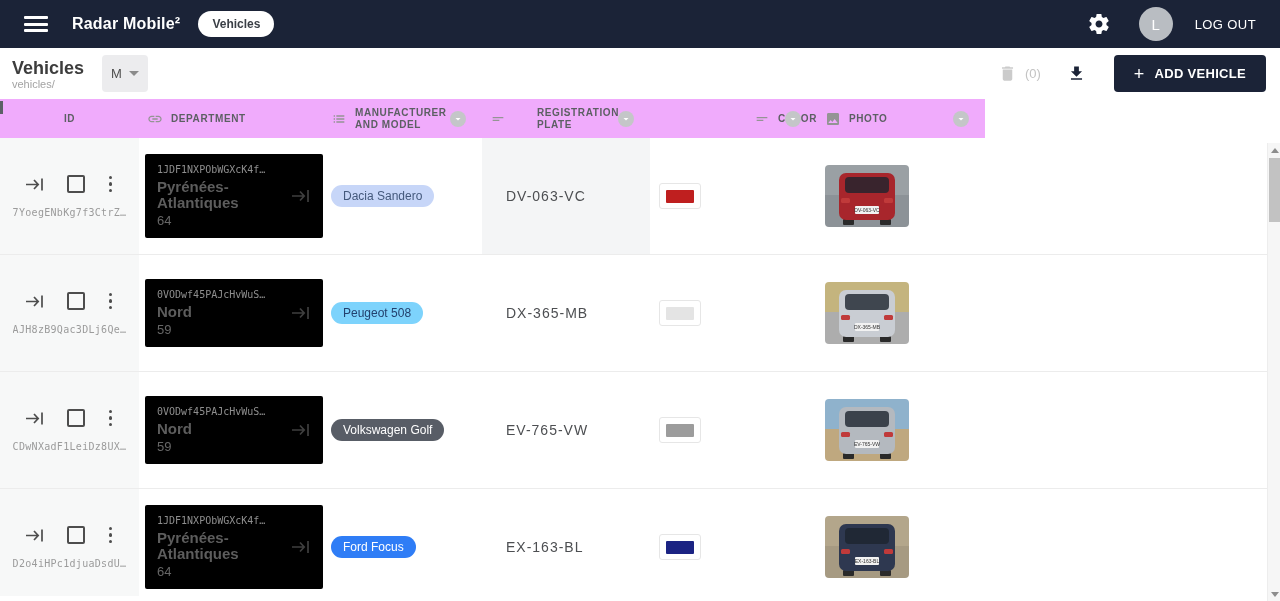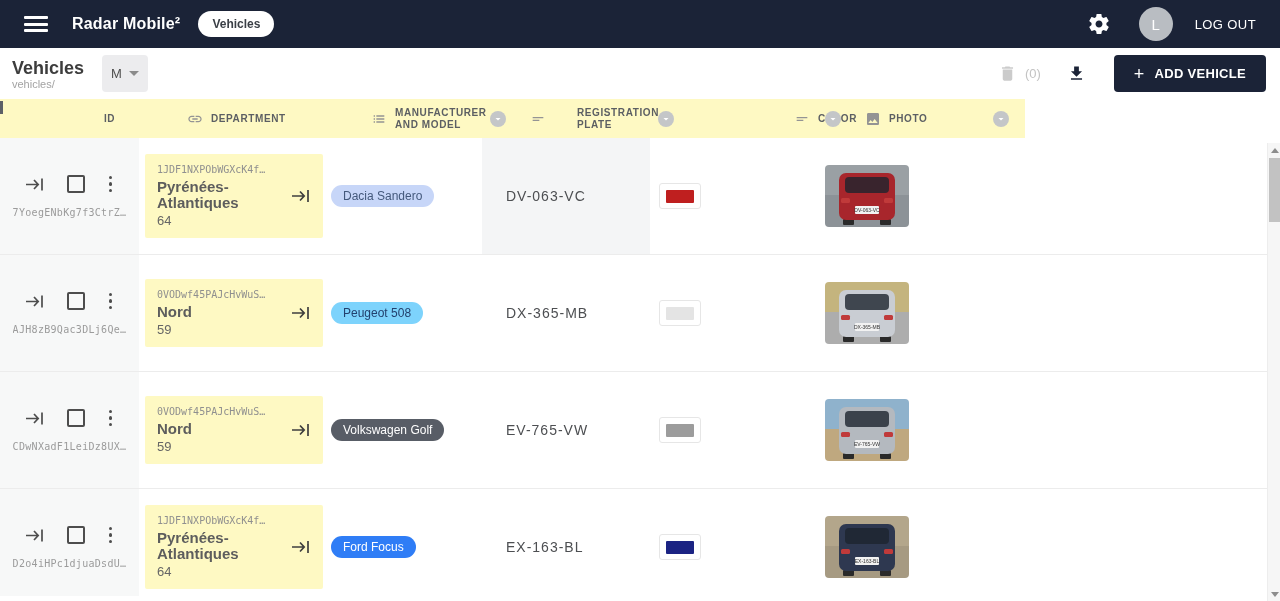--- a/index.html
+++ b/index.html
@@ -27,21 +27,21 @@
   .caret-down { width:0; height:0; border-left:5px solid transparent; border-right:5px solid transparent; border-top:5px solid #8b8b8b; }
   .tb-spacer { flex:1; }
   .tb-right { display:flex; align-items:center; }
   .trash-wrap { display:flex; align-items:center; gap:8px; margin-right:26px; }
   .del-count { font-size:13px; color:#c3c3c3; }
   .dl { margin-right:28px; cursor:pointer; display:flex; }
   .add-btn { background:#1b2337; color:#fff; border:none; border-radius:4px; height:37px; padding:0 20px; font-size:13px; font-weight:bold; letter-spacing:.3px; display:flex; align-items:center; gap:10px; cursor:pointer; font-family:"Liberation Sans", sans-serif; }
   .add-plus { font-size:18px; font-weight:normal; line-height:1; }
 
   
-  .thead { height:39px; background:#fef9c3; display:flex; position:relative;padding-left:40px; }
+  .thead { height:39px; background:#f0abfc; display:flex; position:relative; }
   .thead::before { content:""; position:absolute; left:0; top:2px; width:3px; height:13px; background:#5c6066; }
   .th { display:flex; align-items:center; padding-left:8px; position:relative; font-size:10px; font-weight:bold; color:#5c5f63; letter-spacing:.6px; text-transform:uppercase; }
   .th .lbl { line-height:12px; }
   .th-id { width:139px; justify-content:center; padding-left:0; }
   .th-dept { width:184px; }
   .th-model { width:159px; }  .th-model .lbl { max-width:100px; }
   .th-reg { width:168px;gap:23px; }    .th-reg .lbl { max-width:88px; }
   .th-color { width:167px;justify-content:flex-end; }
   .th-photo { width:168px; }
   .th-fill { flex:1; background:#fff; }
@@ -53,21 +53,21 @@
   .cell { display:flex; align-items:center; }
   .c-id { width:139px; background:#f7f8f8; flex-direction:column; justify-content:center; gap:13px; }
   .id-icons { display:flex; align-items:center; gap:22px; }
   .cb { width:18px; height:18px; border:2px solid #4d4d4d; border-radius:2px; cursor:pointer; }
   .kebab { display:flex; flex-direction:column; gap:3px; cursor:pointer; padding:2px; }
   .kebab i { width:3.5px; height:3.5px; border-radius:50%; background:#4d4d4d; }
   .id-text { font-family:"DejaVu Sans Mono","Liberation Mono",monospace; font-size:10px; color:#9b9b9b; letter-spacing:.3px; max-width:128px; overflow:hidden; white-space:nowrap; }
   .icon-btn { display:flex; cursor:pointer; }
 
   .c-dept { width:184px; }
-  .dept-box { background:#fef9c3; border-radius:2px; margin-left:6px; width:192px; padding:10px 12px; position:relative; cursor:pointer; }
+  .dept-box { background:#000000; border-radius:2px; margin-left:6px; width:192px; padding:10px 12px; position:relative; cursor:pointer; }
   .dept-ref { font-family:"DejaVu Sans Mono","Liberation Mono",monospace; font-size:10px; color:#8f8f8f; white-space:nowrap; overflow:hidden; margin-bottom:4px; }
   .dept-name { font-size:15px; font-weight:bold; color:#5d5d5d; line-height:16px; max-width:100px; }
   .dept-code { font-size:13px; color:#666; margin-top:2px; }
   .dept-arrow { position:absolute; right:12px; top:50%; transform:translateY(-50%); display:flex; }
 
   .c-model { width:159px; padding-left:8px; }
   .chip { font-size:12px; padding:4px 12px; border-radius:12px; white-space:nowrap; cursor:pointer; }
 
   .c-reg { width:168px; padding-left:24px; font-size:14px; color:#4d4f52; letter-spacing:1px; }
   .c-reg.hl { background:#f4f5f6; }

